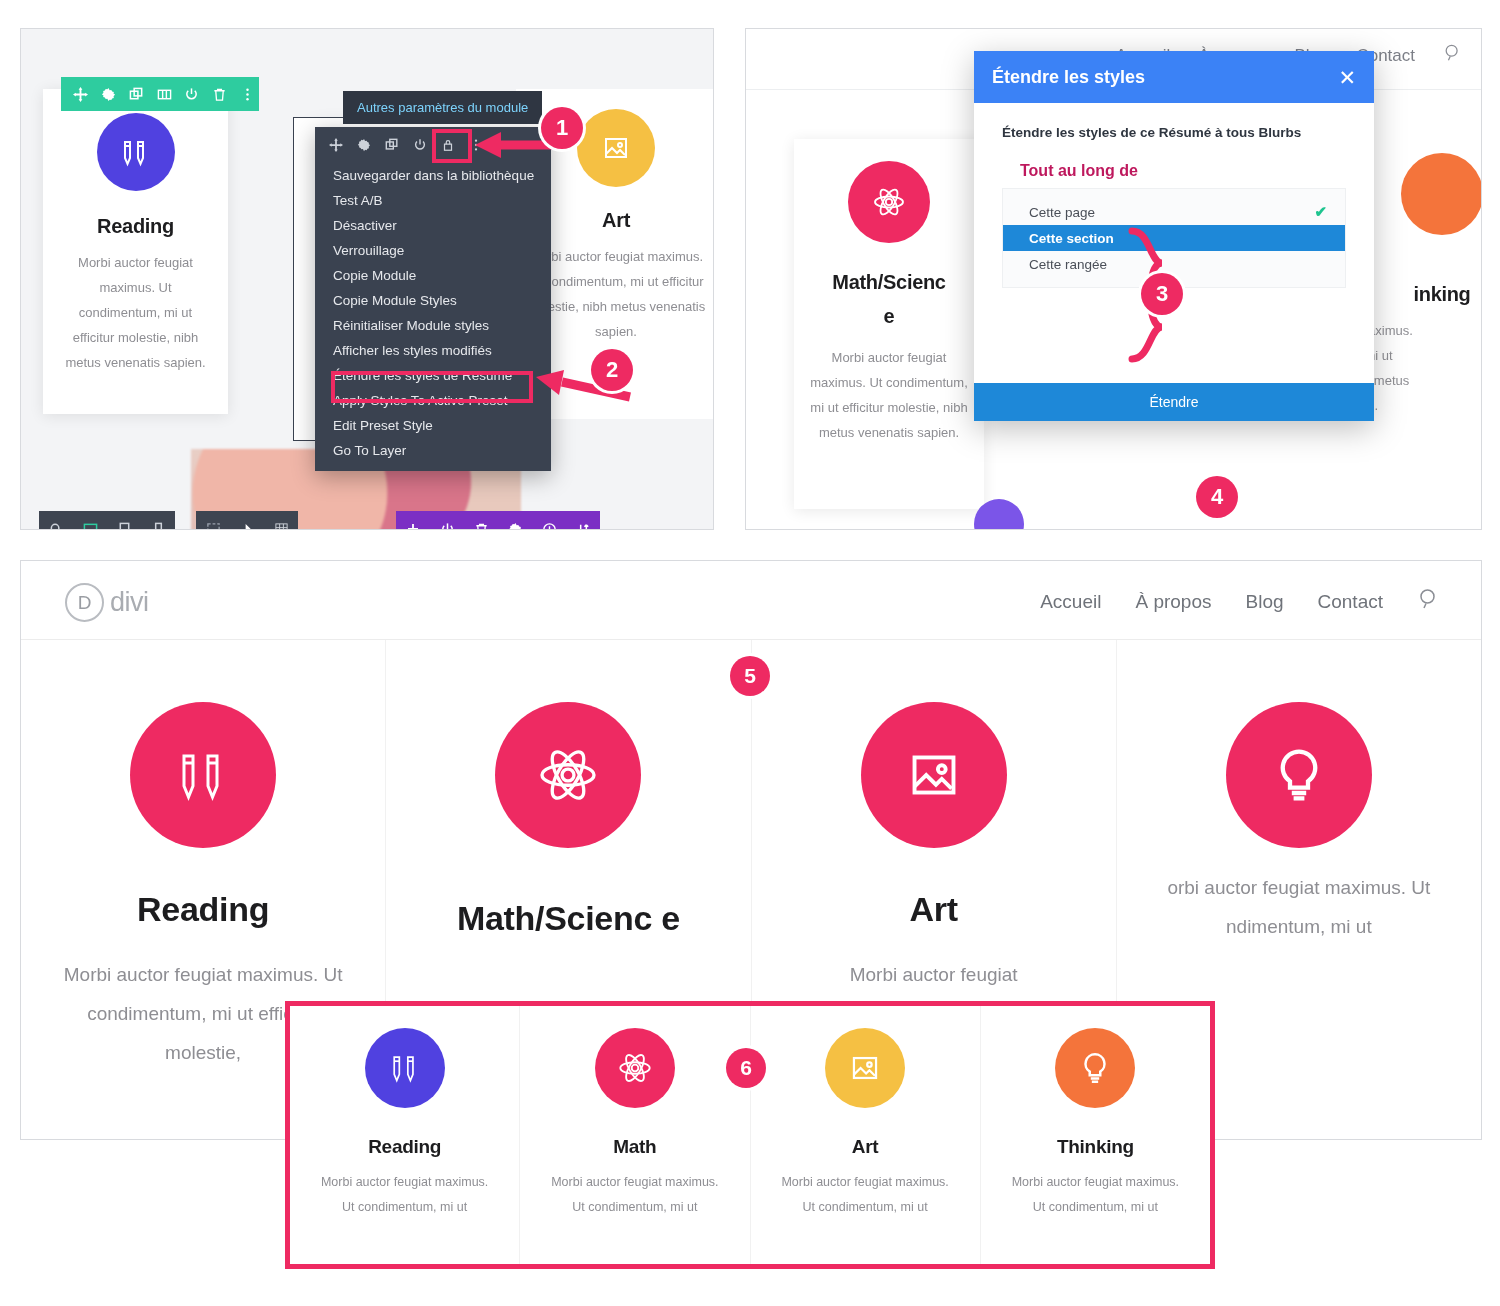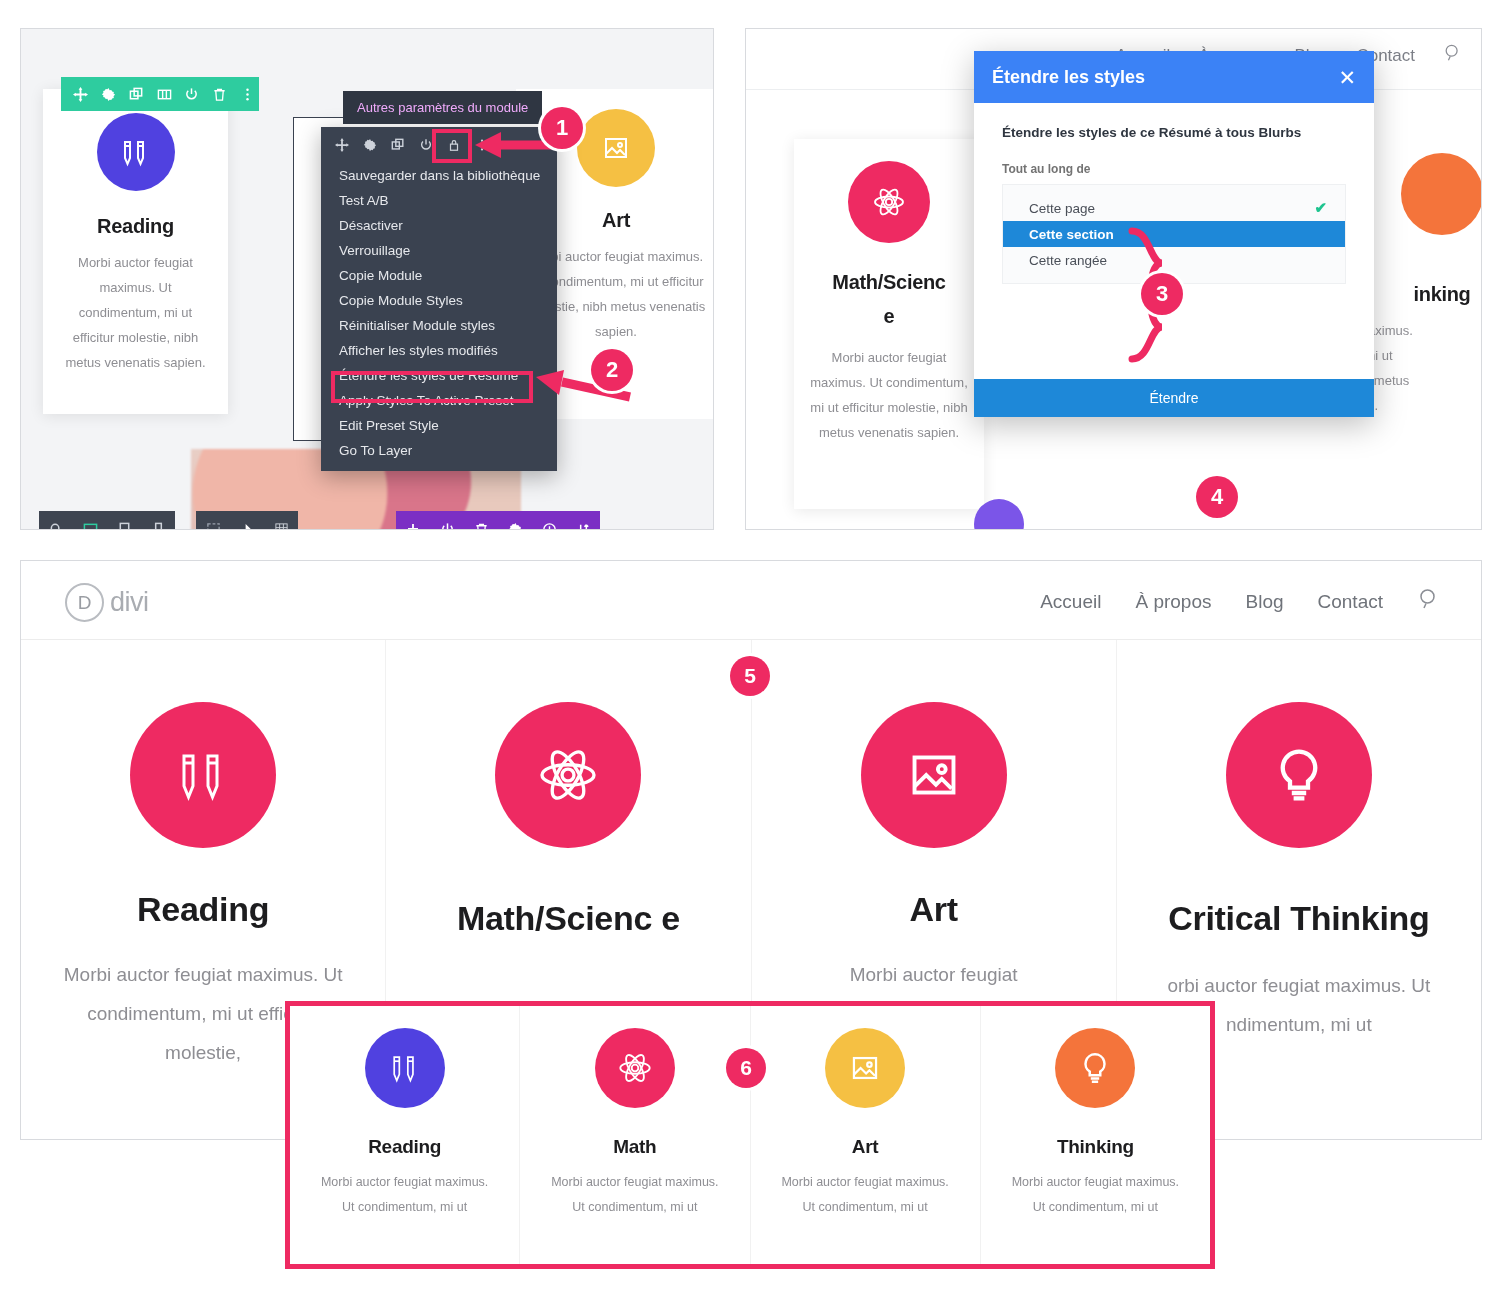--- a/index.html
+++ b/index.html
@@ -31,29 +31,29 @@
   .icon-circle svg{display:block;}
   .card-title{font-weight:bold;text-align:center;color:#1d1d1f;letter-spacing:-.3px;}
   .card-body{text-align:center;color:#8e8e93;}
 
   
   .mod-toolbar{position:absolute;display:flex;align-items:center;gap:4px;}
   .mod-toolbar .tb-btn{width:26px;height:26px;display:flex;align-items:center;justify-content:center;}
   .mod-toolbar svg{display:block;}
 
   
-  #ctxmenu{position:absolute;left:300px;top:98px;width:236px;background:#3a4250;
+  #ctxmenu{position:absolute;left:294px;top:98px;width:236px;background:#3a4250;
     box-shadow:0 6px 22px rgba(0,0,0,.3);z-index:30;}
   #ctxmenu .ctx-head{height:36px;display:flex;align-items:center;gap:2px;padding-left:8px;}
   #ctxmenu .ctx-head .tb-btn{width:26px;height:26px;display:flex;align-items:center;justify-content:center;}
   #ctxmenu ul{list-style:none;margin:0;padding:0 0 8px 0;}
   #ctxmenu li{color:#e6e8ec;font-size:13.5px;padding:5px 0 5px 18px;white-space:nowrap;}
   #ctxmenu li.hl{position:relative;}
 
-  .tooltip{position:absolute;background:#2f3642;color:#f0abfc;font-size:13px;
+  .tooltip{position:absolute;background:#2f3642;color:#7dd3fc;font-size:13px;
     padding:9px 14px;white-space:nowrap;}
 
   .hl-box{position:absolute;border:4px solid #EE2A62;box-sizing:border-box;}
 
   
   .badge{position:absolute;border-radius:50%;background:#EE2A62;color:#fff;
     display:flex;align-items:center;justify-content:center;font-weight:bold;z-index:60;
     box-shadow:0 0 0 3px #fff;}
 
   
@@ -73,21 +73,21 @@
 
   
   #modal{position:absolute;left:228px;top:22px;width:400px;background:#fff;
     box-shadow:0 8px 30px rgba(0,0,0,.25);z-index:40;}
   #modal .m-head{background:#3b82f6;height:52px;display:flex;align-items:center;
     justify-content:space-between;padding:0 18px;}
   #modal .m-title{color:#fff;font-size:18px;font-weight:bold;}
   #modal .m-x{color:#fff;font-size:21px;line-height:1;cursor:pointer;}
   #modal .m-body{padding:22px 28px 0 28px;}
   #modal .m-desc{font-size:13.5px;color:#2f3640;font-weight:bold;}
-  #modal .m-label{font-size:12px;color:#737373;font-weight:bold;margin-top:22px;}
+  #modal .m-label{font-size:16px;color:#be185d;font-weight:bold;margin-top:22px;margin-left:18px;}
   #modal .m-list{margin-top:8px;background:#fafbfc;border:1px solid #eef0f2;padding:10px 0;}
   #modal .m-opt{height:26px;display:flex;align-items:center;justify-content:space-between;
     padding:0 18px 0 26px;font-size:13.5px;color:#4a4f58;}
   #modal .m-opt.sel{background:#1E88D8;color:#fff;font-weight:bold;}
   #modal .m-opt .chk{color:#1ec48f;font-size:15px;font-weight:bold;}
   #modal .m-foot{margin-top:95px;background:#1E88D8;height:38px;display:flex;
     align-items:center;justify-content:center;color:#fff;font-size:14px;}
 
   
   #panel3{left:20px;top:560px;width:1460px;height:578px;}
@@ -472,21 +472,20 @@
       <div class="card-body" style="font-size:19px;line-height:39px;margin:26px 22px 0 22px;">Morbi auctor feugiat</div>
     </div>
 
     <div class="col">
       <div class="icon-circle" style="width:146px;height:146px;background:#EE2A62;margin-top:62px;">
         <svg width="72" height="72" viewBox="0 0 40 40" fill="none" stroke="#fff" stroke-width="2.4">
           <path d="M20 7a9 9 0 00-5 16.5V27h10v-3.5A9 9 0 0020 7z"></path>
           <path d="M16 30h8M17 33h6"></path>
         </svg>
       </div>
-      <div class="card-title" style="font-size:34px;margin-top:42px;line-height:56px;padding:0 30px;">Critical Thinking</div>
       <div class="card-body" style="font-size:19px;line-height:39px;margin:20px 20px 0 20px;">orbi auctor feugiat maximus. Ut ndimentum, mi ut</div>
     </div>
   </div>
 </div>
 
 <div class="badge" style="left:730px;top:656px;width:40px;height:40px;font-size:21px;">5</div>
 
 <div id="inset">
   <div class="icols">
     <div class="icol">

